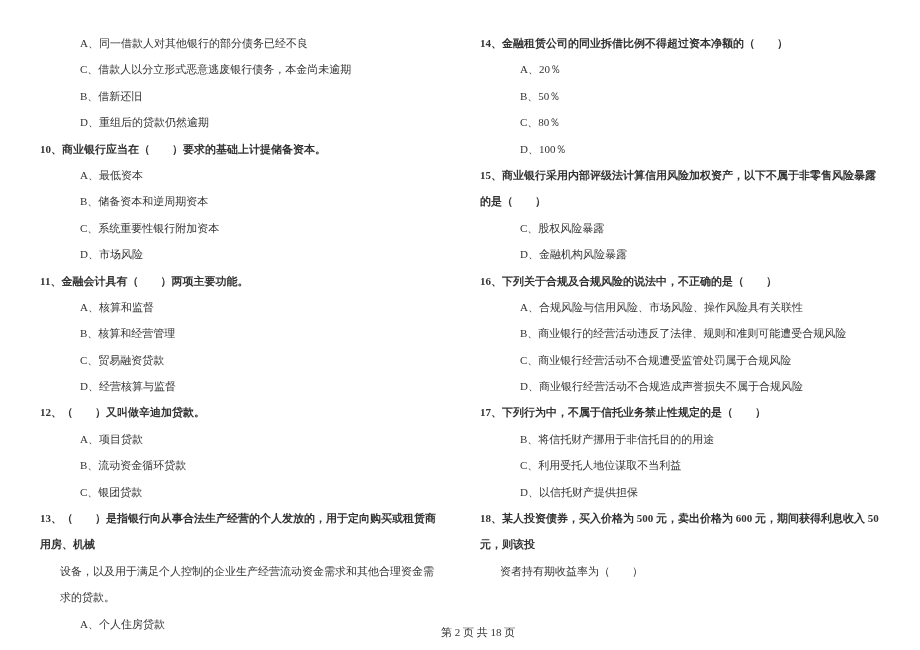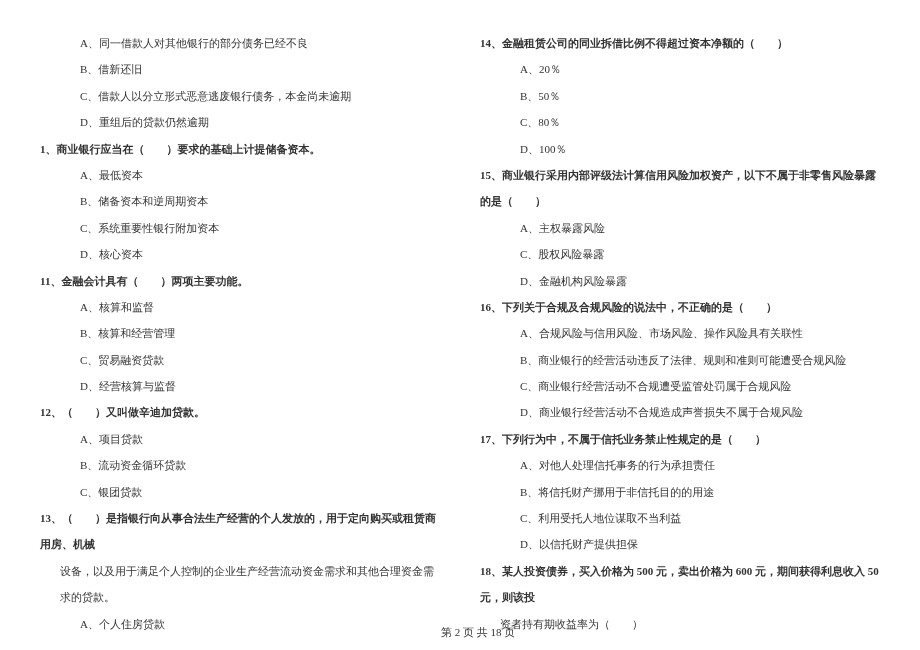--- a/index.html
+++ b/index.html
@@ -43,29 +43,29 @@
       font-size: 11px;
       padding-left: 36px;
     }
   </style>
 </head>
 <body>
 
 <div class="page">
   <div class="column">
     <div class="option">A、同一借款人对其他银行的部分债务已经不良</div>
+    <div class="option">C、借款人以分立形式恶意逃废银行债务，本金尚未逾期</div>
     <div class="option">B、借新还旧</div>
-    <div class="option">C、借款人以分立形式恶意逃废银行债务，本金尚未逾期</div>
     <div class="option">D、重组后的贷款仍然逾期</div>
 
-    <div class="question">1、商业银行应当在（　　）要求的基础上计提储备资本。</div>
+    <div class="question">10、商业银行应当在（　　）要求的基础上计提储备资本。</div>
     <div class="option">A、最低资本</div>
     <div class="option">B、储备资本和逆周期资本</div>
     <div class="option">C、系统重要性银行附加资本</div>
-    <div class="option">D、核心资本</div>
+    <div class="option">D、市场风险</div>
 
     <div class="question">11、金融会计具有（　　）两项主要功能。</div>
     <div class="option">A、核算和监督</div>
     <div class="option">B、核算和经营管理</div>
     <div class="option">C、贸易融资贷款</div>
     <div class="option">D、经营核算与监督</div>
 
     <div class="question">12、（　　）又叫做辛迪加贷款。</div>
     <div class="option">A、项目贷款</div>
     <div class="option">B、流动资金循环贷款</div>
@@ -78,32 +78,30 @@
   </div>
 
   <div class="column">
     <div class="question">14、金融租赁公司的同业拆借比例不得超过资本净额的（　　）</div>
     <div class="option">A、20％</div>
     <div class="option">B、50％</div>
     <div class="option">C、80％</div>
     <div class="option">D、100％</div>
 
     <div class="question">15、商业银行采用内部评级法计算信用风险加权资产，以下不属于非零售风险暴露的是（　　）</div>
-    <div class="option">A、主权暴露风险</div>
     <div class="option">C、股权风险暴露</div>
     <div class="option">D、金融机构风险暴露</div>
 
     <div class="question">16、下列关于合规及合规风险的说法中，不正确的是（　　）</div>
     <div class="option">A、合规风险与信用风险、市场风险、操作风险具有关联性</div>
     <div class="option">B、商业银行的经营活动违反了法律、规则和准则可能遭受合规风险</div>
     <div class="option">C、商业银行经营活动不合规遭受监管处罚属于合规风险</div>
     <div class="option">D、商业银行经营活动不合规造成声誉损失不属于合规风险</div>
 
     <div class="question">17、下列行为中，不属于信托业务禁止性规定的是（　　）</div>
-    <div class="option">A、对他人处理信托事务的行为承担责任</div>
     <div class="option">B、将信托财产挪用于非信托目的的用途</div>
     <div class="option">C、利用受托人地位谋取不当利益</div>
     <div class="option">D、以信托财产提供担保</div>
 
     <div class="question">18、某人投资债券，买入价格为 500 元，卖出价格为 600 元，期间获得利息收入 50 元，则该投</div>
     <div class="question-indent">资者持有期收益率为（　　）</div>
 
   </div>
 </div>
 

